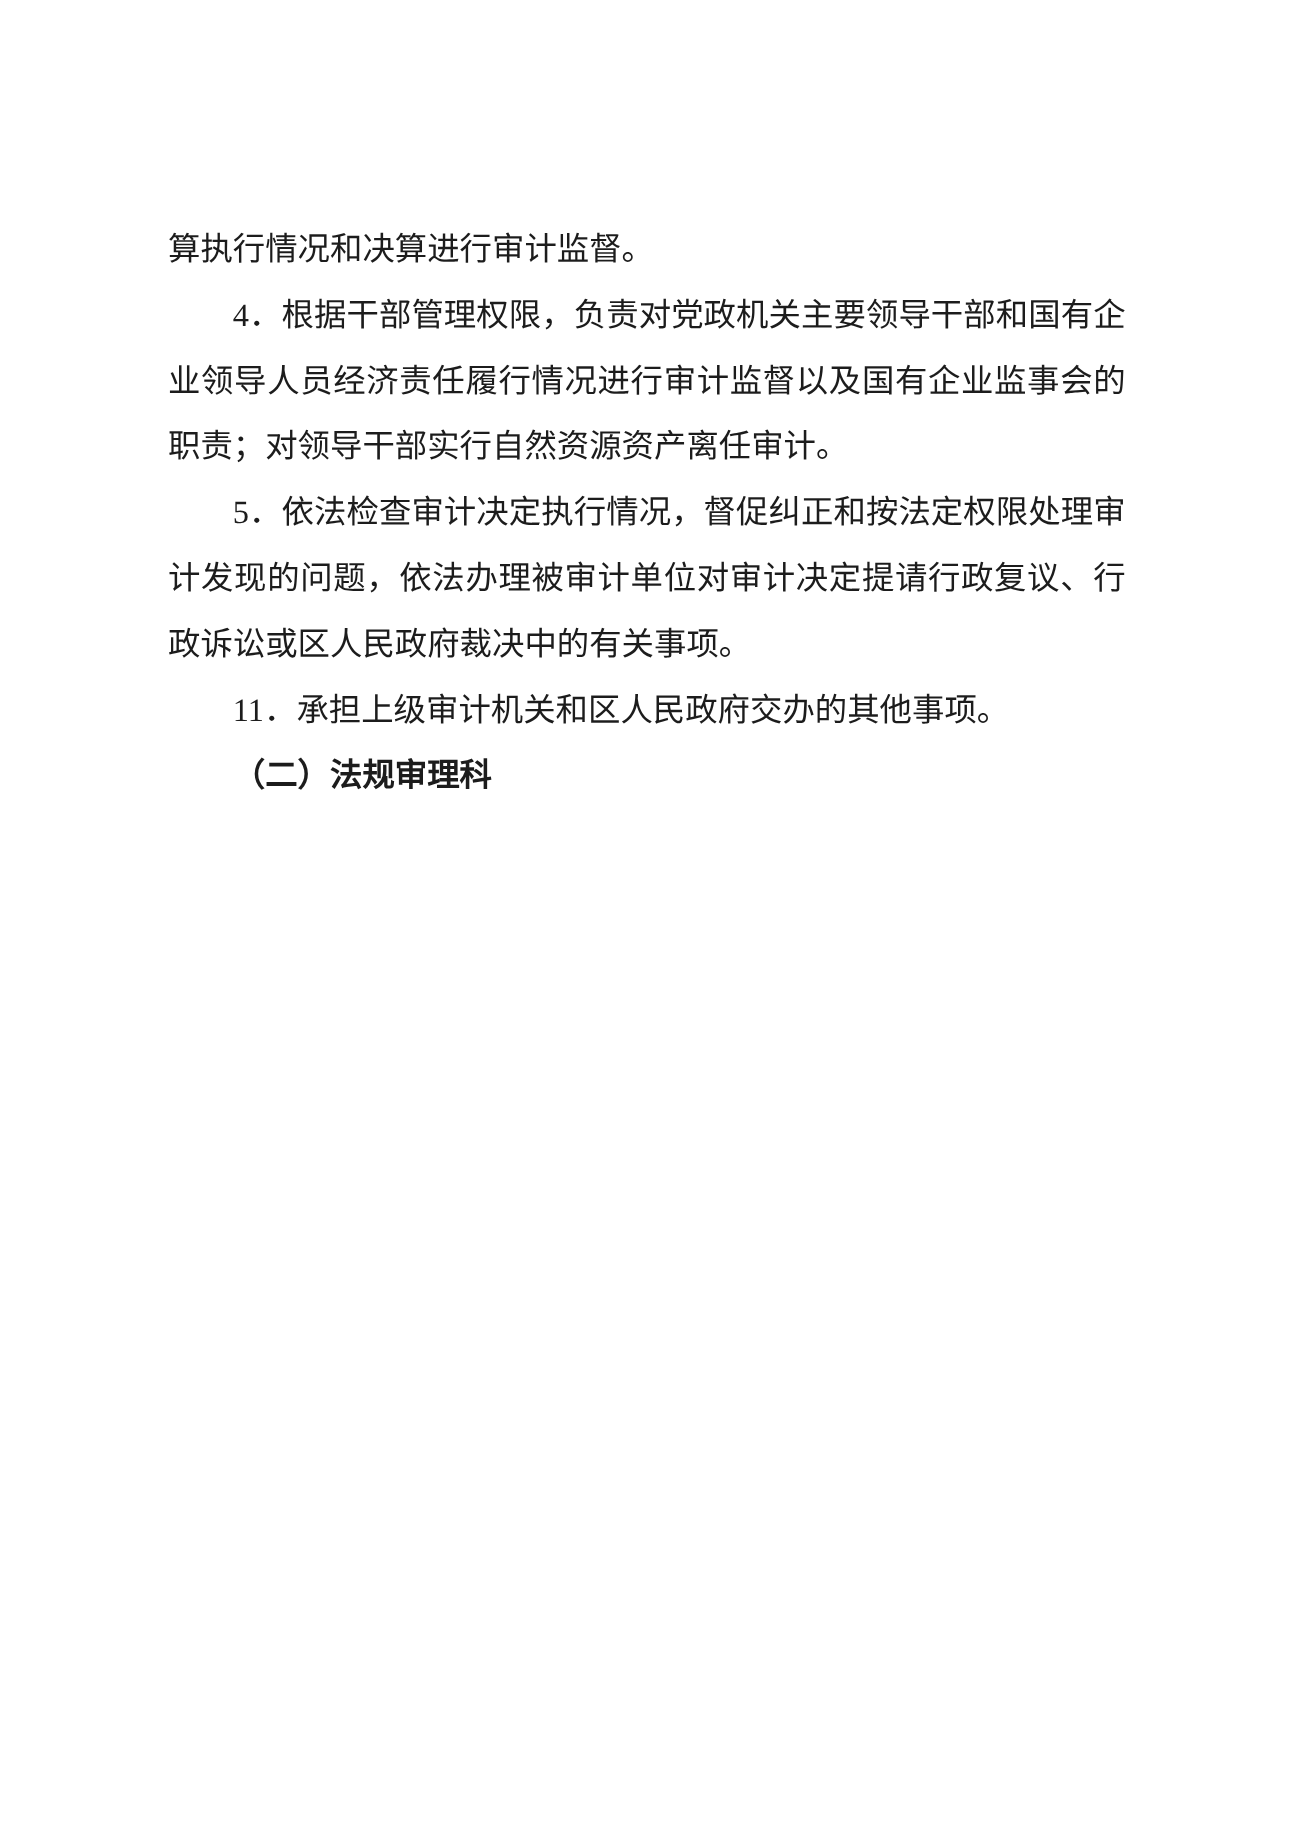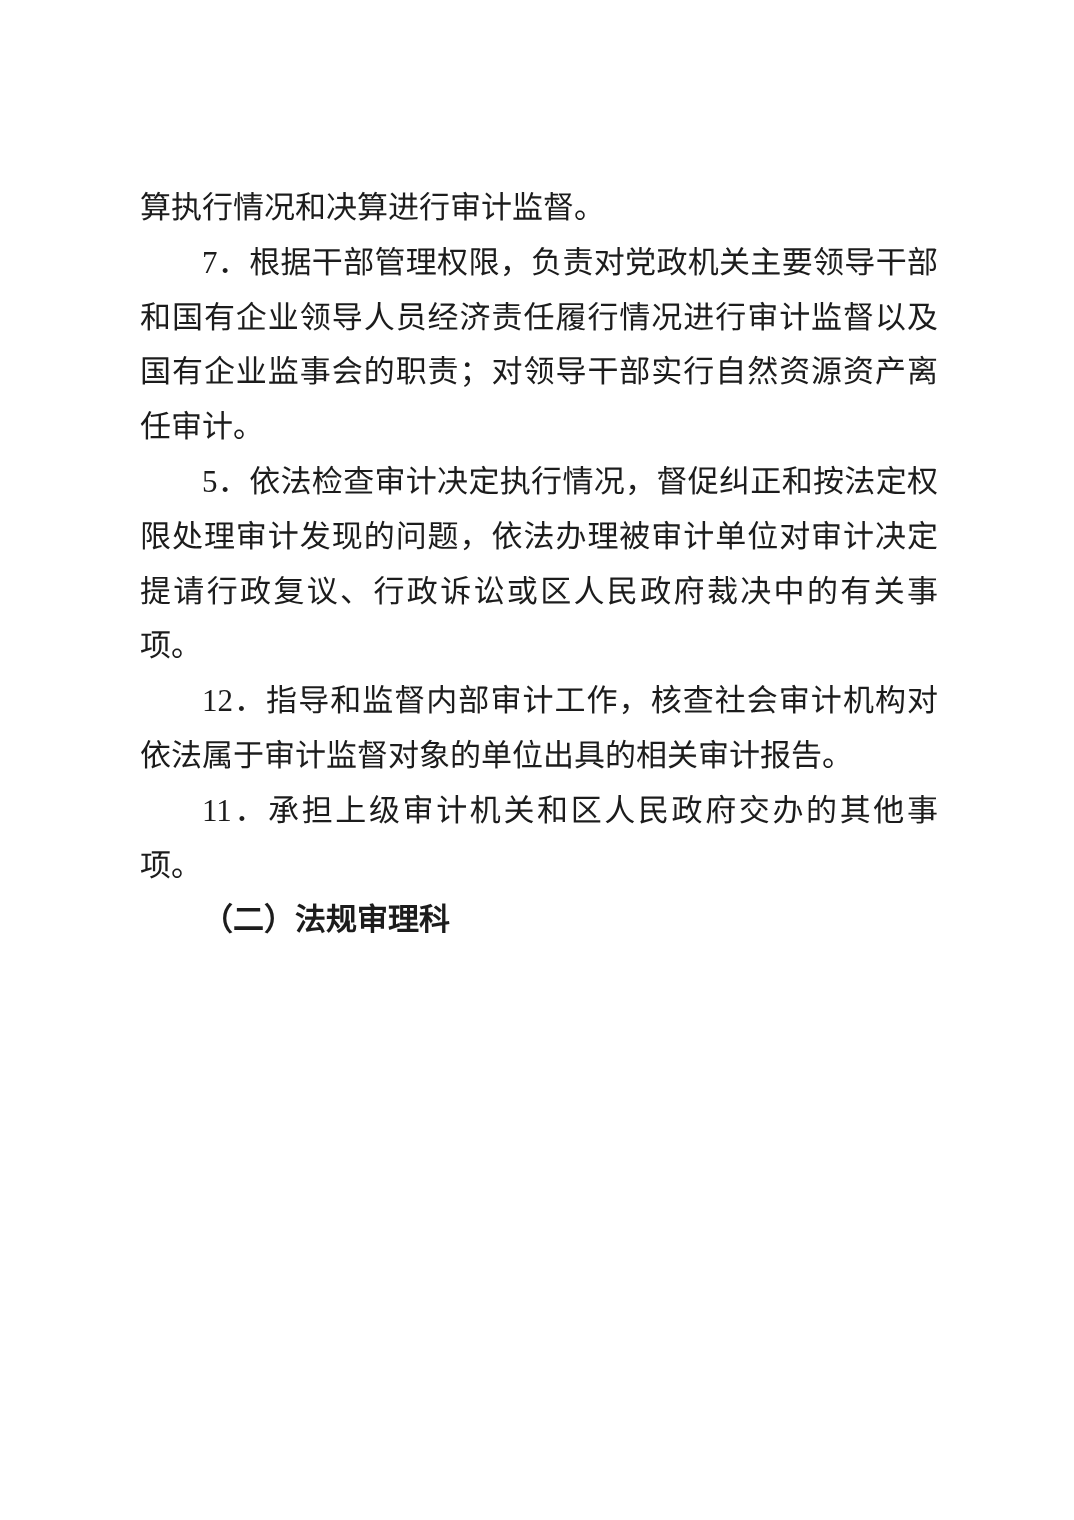--- a/index.html
+++ b/index.html
@@ -20,21 +20,21 @@
     top: 0;
     width: 1074px;
     height: 1520px;
     background: #ffffff;
     box-sizing: border-box;
     padding: 181px 136px 0 140px;
   }
   .doc-body {
     width: 798px;
     color: #1c1c1c;
-    font-size: 31px;
+    font-size: 27px;
     line-height: 54.8px;
     text-align: justify;
     text-justify: inter-ideograph;
     letter-spacing: 0;
   }
   .para {
     margin: 0;
     padding: 0;
     text-indent: 2em;
     word-break: break-all;
@@ -46,19 +46,18 @@
     font-weight: bold;
   }
 </style>
 </head>
 <body>
 
 <div class="page">
   <main class="doc-body">
 
   <p class="para no-indent">算执行情况和决算进行审计监督。</p>
-      <p class="para">7．根据干部管理权限，负责对党政机关主要领导干部和国有企业领导人员经济责任履行情况进行审计监督以及国有企业监事会的职责；对领导干部实行自然资源资产离任审计。</p>
+      <p class="para">4．根据干部管理权限，负责对党政机关主要领导干部和国有企业领导人员经济责任履行情况进行审计监督以及国有企业监事会的职责；对领导干部实行自然资源资产离任审计。</p>
       <p class="para">5．依法检查审计决定执行情况，督促纠正和按法定权限处理审计发现的问题，依法办理被审计单位对审计决定提请行政复议、行政诉讼或区人民政府裁决中的有关事项。</p>
-      <p class="para">12．指导和监督内部审计工作，核查社会审计机构对依法属于审计监督对象的单位出具的相关审计报告。</p>
       <p class="para">11．承担上级审计机关和区人民政府交办的其他事项。</p>
       <p class="para heading">（二）法规审理科</p>
     </main>
 </div>
 
 </body></html>

